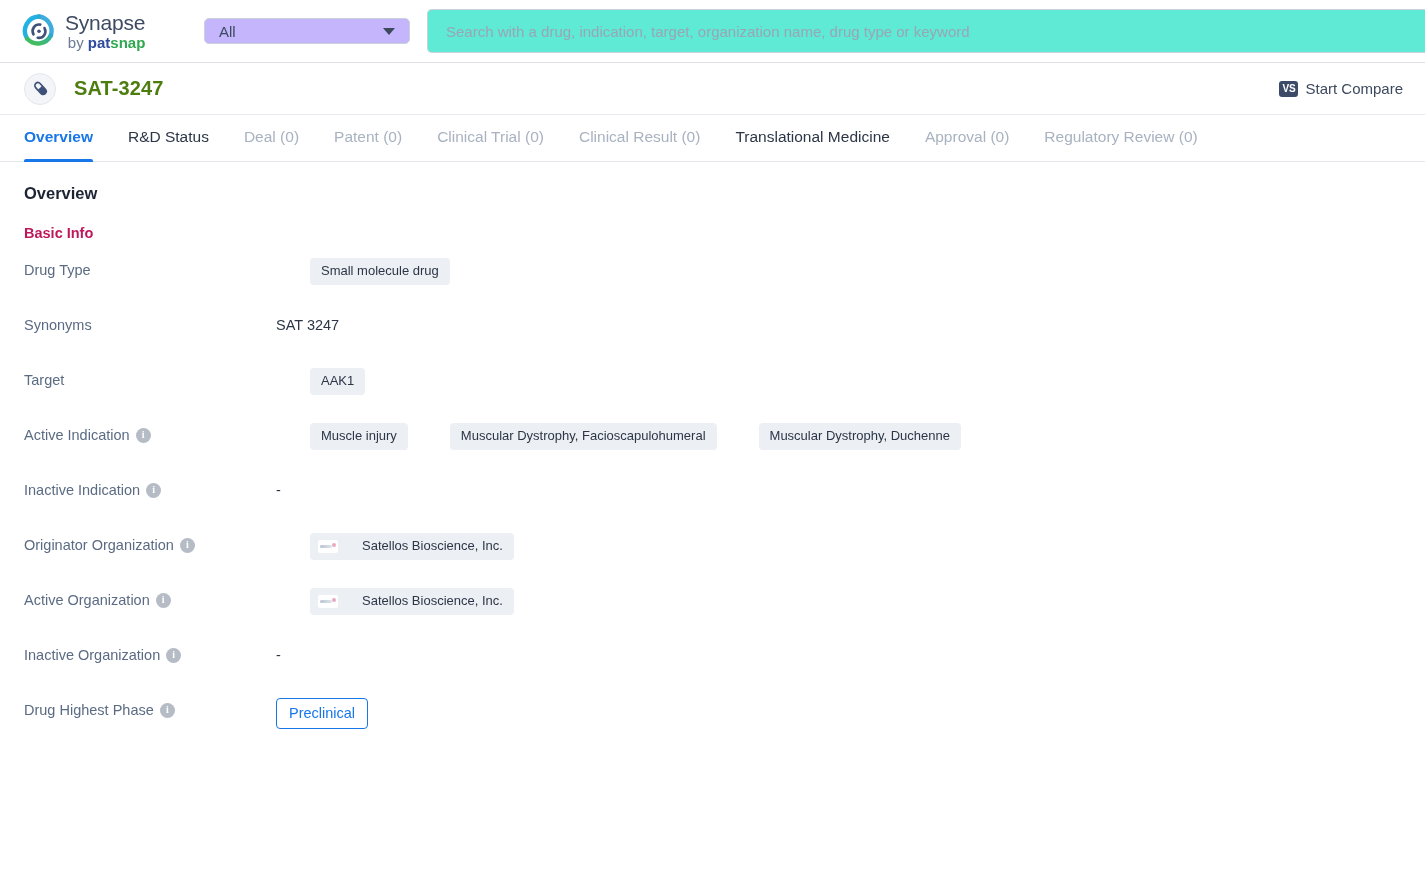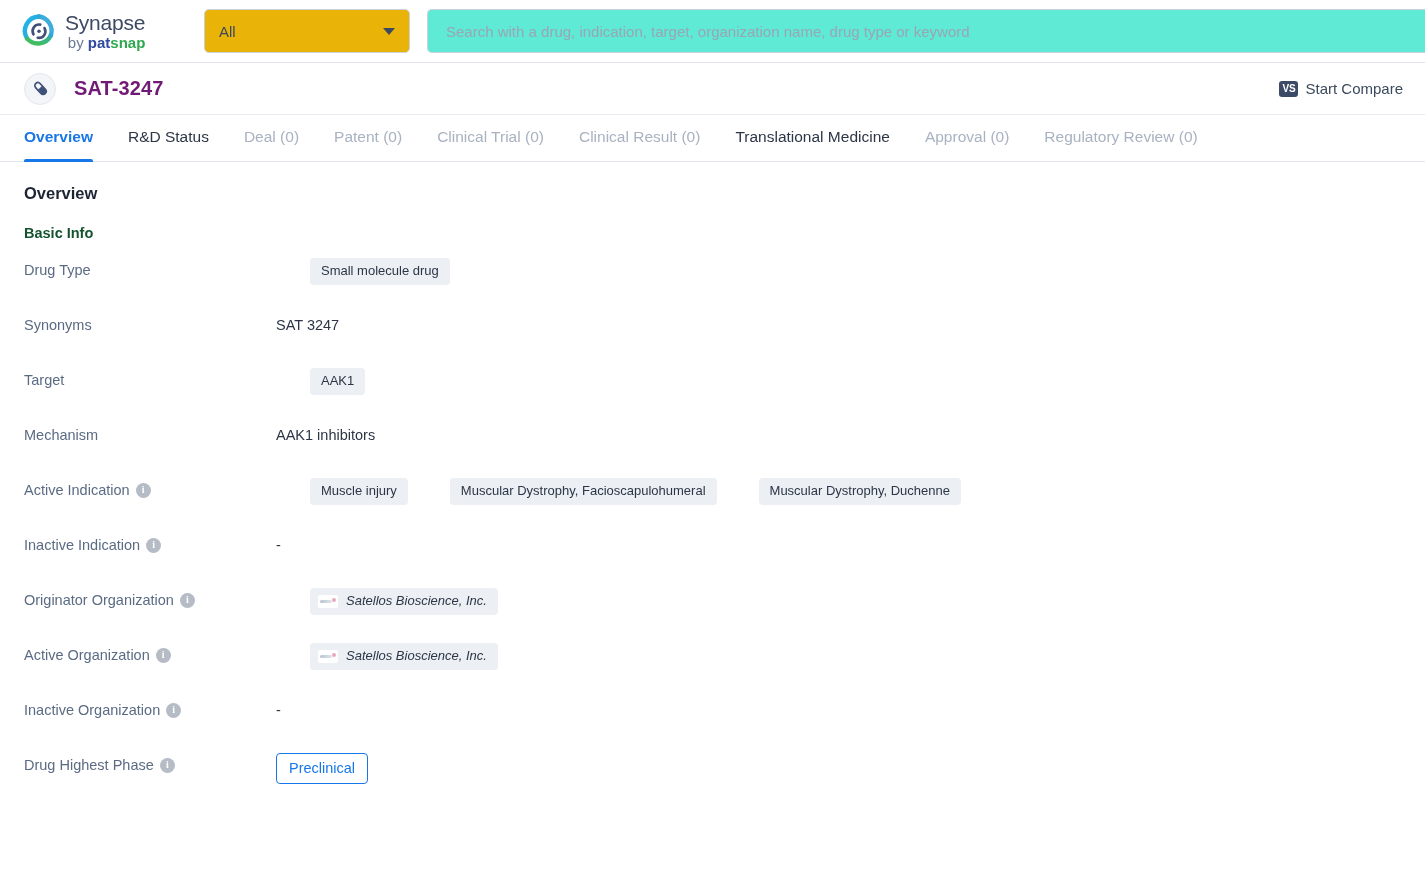--- a/index.html
+++ b/index.html
@@ -47,27 +47,27 @@
     text-align: right;
     white-space: nowrap;
   }
   .logo-sub .by { color: #6b7b93; font-weight: normal; }
   .logo-sub .pat { color: #2f4a9e; font-weight: bold; }
   .logo-sub .snap { color: #2fa84f; font-weight: bold; }
 
   .scope-select {
     margin-left: 4px;
     width: 206px;
-    height: 44px;
+    height: 26px;
     border: 1px solid #c9d1da;
     border-radius: 5px;
     display: flex;
     align-items: center;
     padding: 0 14px;
-    background: #eab308;
+    background: #c4b5fd;
     cursor: pointer;
     flex: 0 0 206px;
   }
   .scope-select .val {
     flex: 1;
     font-size: 15px;
     color: #3c4a5e;
   }
   .caret {
     width: 0; height: 0;
@@ -115,21 +115,21 @@
     border-radius: 50%;
     background: #f3f5f8;
     border: 1px solid #e3e7ec;
     display: flex; align-items: center; justify-content: center;
     flex: 0 0 32px;
   }
   .drug-title {
     margin-left: 18px;
     font-size: 20px;
     font-weight: bold;
-    color: #701a75;
+    color: #4d7c0f;
     letter-spacing: 0.1px;
   }
   .compare-btn {
     margin-left: auto;
     display: flex;
     align-items: center;
     cursor: pointer;
     gap: 7px;
     padding-right: 6px;
   }
@@ -186,21 +186,21 @@
   }
   .section-title {
     font-size: 16.5px;
     font-weight: bold;
     color: #1d2433;
     margin: 0 0 22px 0;
   }
   .subsection-title {
     font-size: 14.5px;
     font-weight: bold;
-    color: #14532d;
+    color: #be185d;
     margin: 0 0 16px 0;
   }
   .row {
     display: flex;
     align-items: flex-start;
     min-height: 55px;
   }
   .row-label {
     flex: 0 0 252px;
     font-size: 14.5px;
@@ -244,23 +244,22 @@
     font-size: 13px;
     color: #2c3647;
     white-space: nowrap;
     cursor: pointer;
     line-height: 1.25;
     margin-left: 34px;
   }
   .tag.org {
     display: inline-flex;
     align-items: center;
-    gap: 8px;
+    gap: 24px;
     padding-left: 8px;
-    font-style: italic;
   }
   .org-logo {
     width: 20px; height: 13px;
     background: #ffffff;
     border-radius: 2px;
     flex: 0 0 20px;
     display: block;
     overflow: hidden;
     position: relative;
   }
@@ -391,28 +390,20 @@
       <div class="row">
         <div class="row-label">
           <span>Target</span>
         </div>
         <div class="row-value">
           <span class="tag">AAK1</span>
         </div>
       </div>
       <div class="row">
         <div class="row-label">
-          <span>Mechanism</span>
-        </div>
-        <div class="row-value">
-          <span class="plain-text">AAK1 inhibitors</span>
-        </div>
-      </div>
-      <div class="row">
-        <div class="row-label">
           <span>Active Indication</span>
           <span class="info-icon">i</span>
         </div>
         <div class="row-value">
           <span class="tag">Muscle injury</span>
           <span class="tag">Muscular Dystrophy, Facioscapulohumeral</span>
           <span class="tag">Muscular Dystrophy, Duchenne</span>
         </div>
       </div>
       <div class="row">

